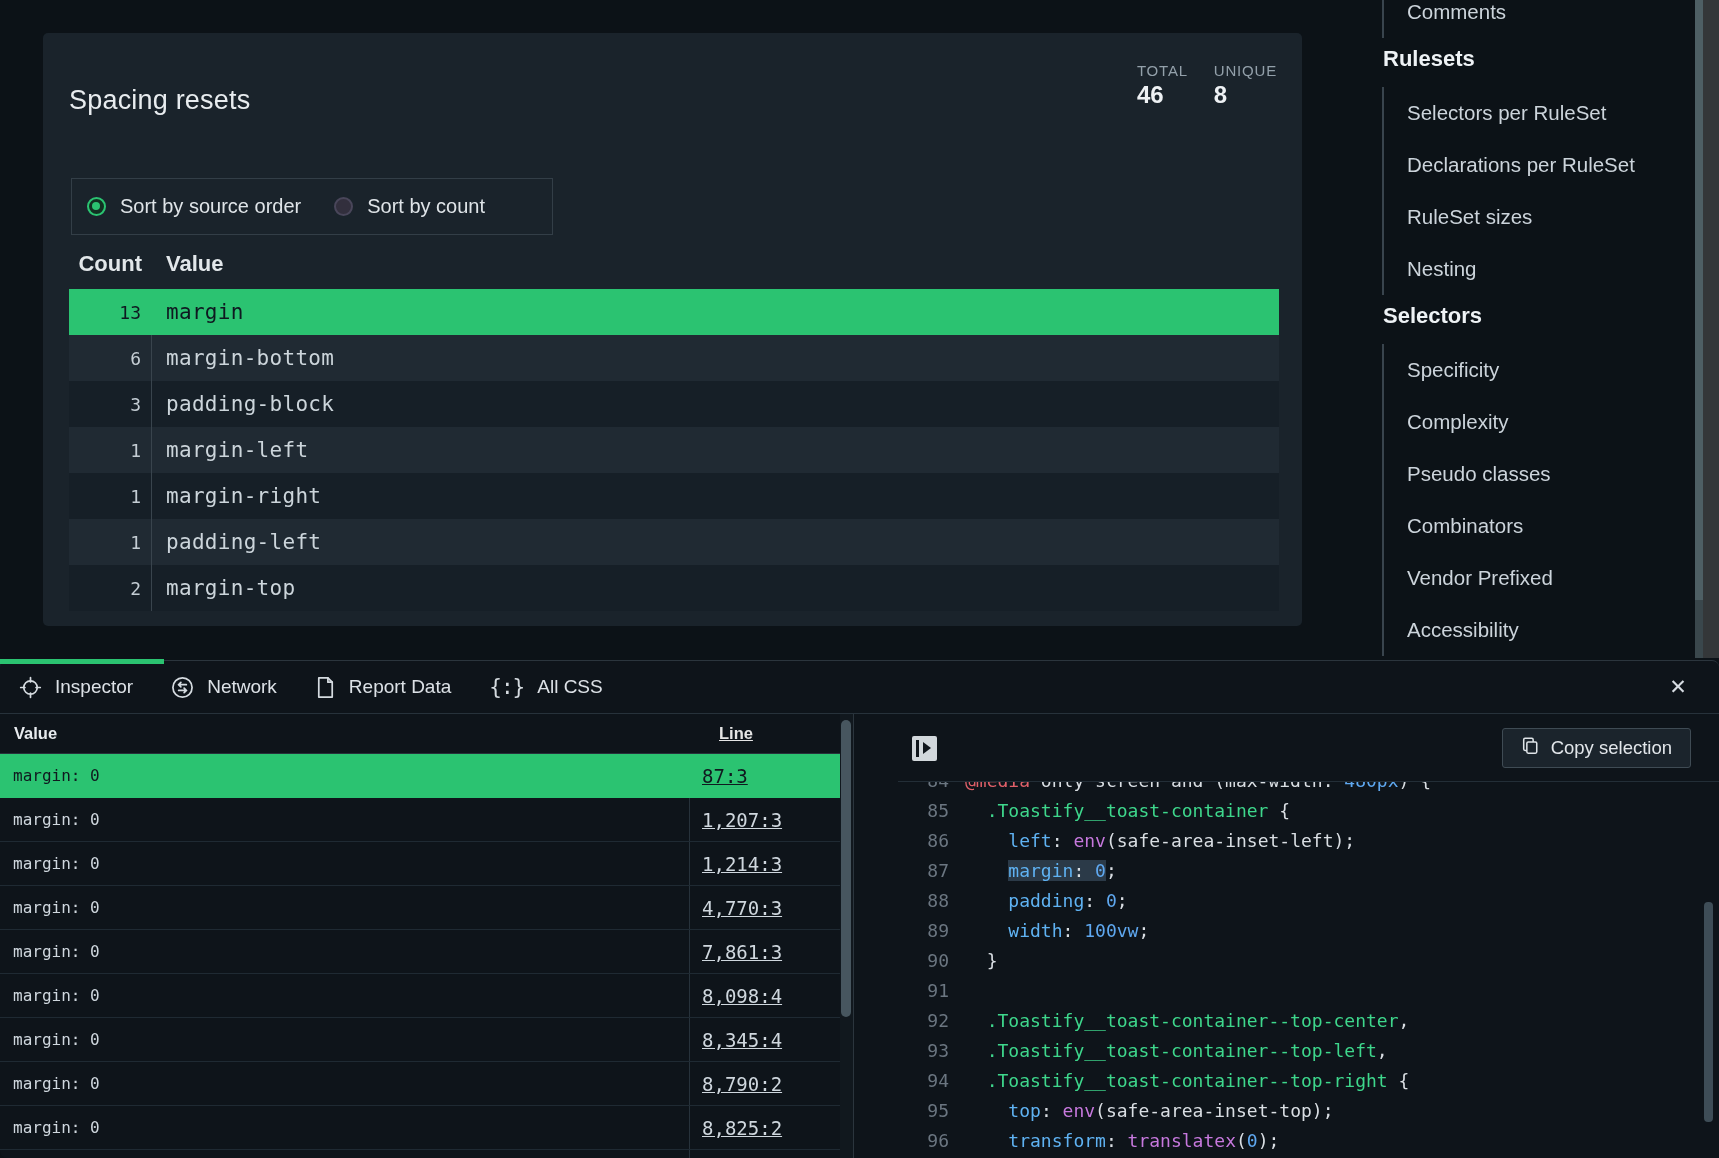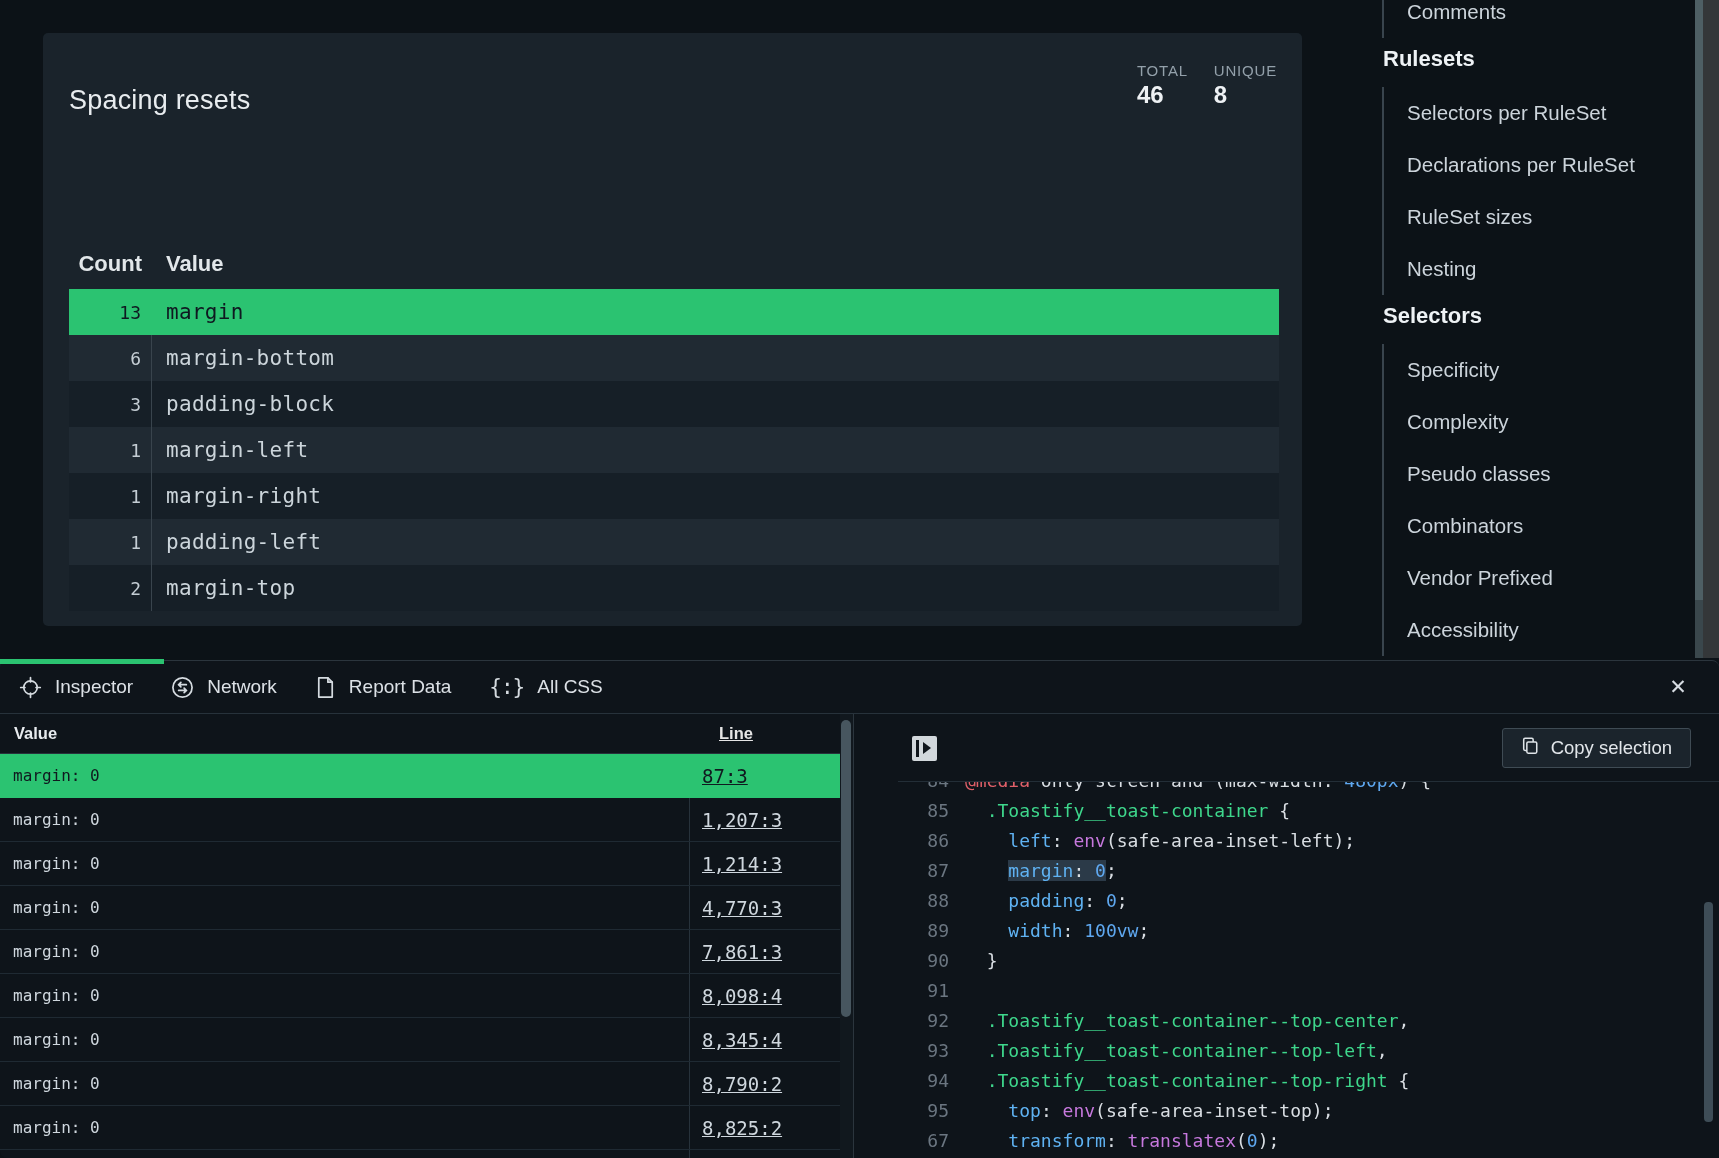--- a/index.html
+++ b/index.html
@@ -108,20 +108,30 @@
     <div class="stats" id="stats">
         <div>
           <div class="stat-label">TOTAL</div>
           <div class="stat-value">46</div>
         </div>
         <div>
           <div class="stat-label">UNIQUE</div>
           <div class="stat-value">8</div>
         </div>
       </div>
+    <div class="sortbox" id="sortbox">
+        <label class="radio-opt">
+          <span class="radio on"></span>
+          <span class="radio-label">Sort by source order</span>
+        </label>
+        <label class="radio-opt">
+          <span class="radio off"></span>
+          <span class="radio-label">Sort by count</span>
+        </label>
+      </div>
     <div class="ptable">
       <div class="ptable-head">
         <span class="c-count">Count</span>
         <span class="c-value">Value</span>
       </div>
       <div id="ptable-rows">
           <div class="prow hl">
             <div class="c-count mono">13</div>
             <div class="c-value mono">margin</div>
           </div>
@@ -345,20 +355,20 @@
           </div>
           <div class="cline">
             <span class="ln">94</span>
             <span class="lc"><span class="t-plain">  </span><span class="t-sel">.Toastify__toast-container--top-right</span><span class="t-plain"> {</span></span>
           </div>
           <div class="cline">
             <span class="ln">95</span>
             <span class="lc"><span class="t-plain">    </span><span class="t-prop">top</span><span class="t-plain">: </span><span class="t-fn">env</span><span class="t-plain">(safe-area-inset-top);</span></span>
           </div>
           <div class="cline">
-            <span class="ln">67</span>
+            <span class="ln">96</span>
             <span class="lc"><span class="t-plain">    </span><span class="t-prop">transform</span><span class="t-plain">: </span><span class="t-fn">translatex</span><span class="t-plain">(</span><span class="t-val">0</span><span class="t-plain">);</span></span>
           </div>
         </div>
       <div class="code-scroll"></div>
     </div>
   </div>
 </div>
 
 </body></html>

